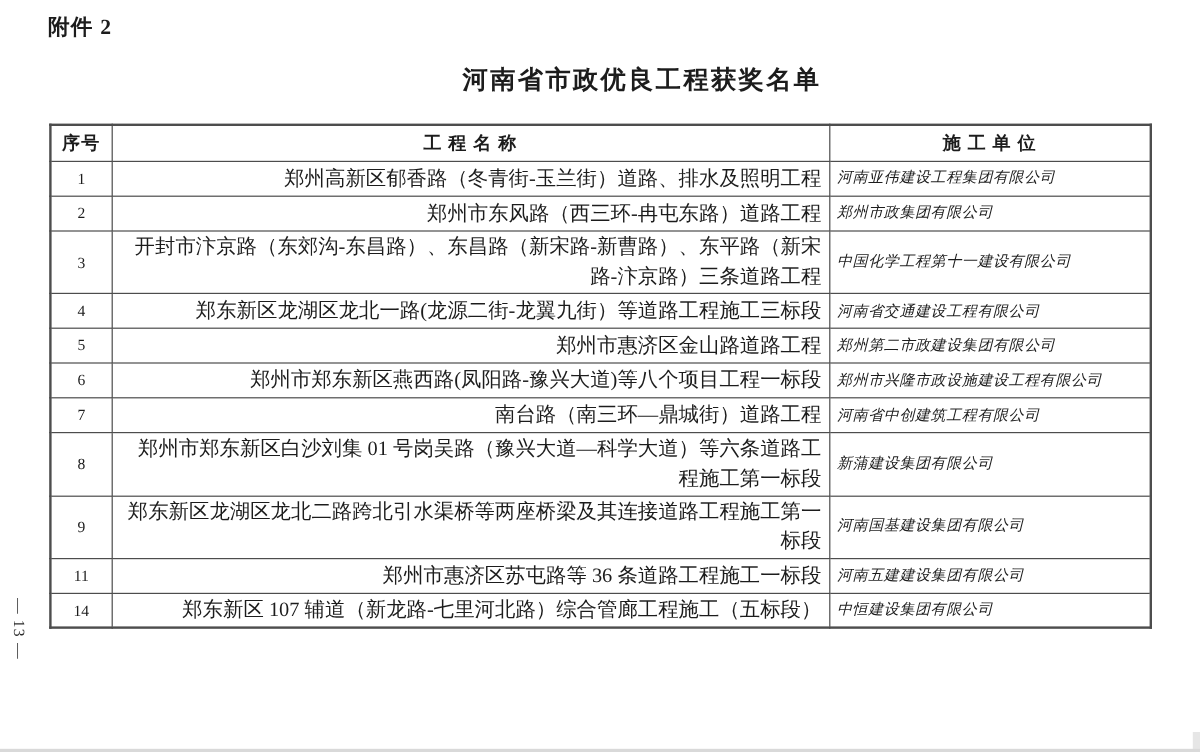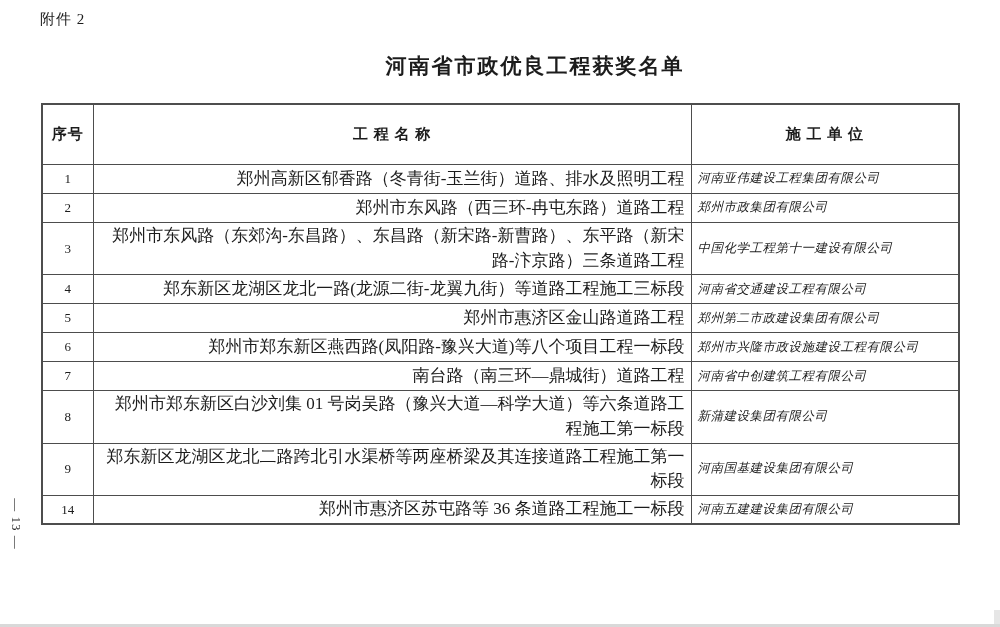--- a/index.html
+++ b/index.html
@@ -24,22 +24,22 @@
   .page-edge-right {
     position: absolute;
     top: 610px; right: 0; bottom: 0;
     width: 6px;
     background: #e6e6e6;
   }
   .attachment-label {
     position: absolute;
     left: 40px;
     top: 10px;
-    font-size: 15px;
-    font-weight: normal;
+    font-size: 18px;
+    font-weight: bold;
     letter-spacing: 1px;
   }
   .doc-title {
     position: absolute;
     left: 0;
     top: 52px;
     width: 100%;
     text-align: center;
     font-size: 21px;
     font-weight: bold;
@@ -75,21 +75,21 @@
     vertical-align: middle;
     overflow: hidden;
   }
   .award-table { border: 2px solid #4d4d4d; }
   .award-table thead th {
     height: 29px;
     font-size: 15px;
     font-weight: bold;
     text-align: center;
     letter-spacing: 1px;
-    padding: 15px 2px;
+    padding: 0 2px;
     margin-left: 37px;
   }
   .award-table tbody tr { height: 29px; }
   .award-table td.cell-no {
     text-align: center;
     font-size: 13px;
     font-family: "Liberation Serif", "DejaVu Serif", serif;
   }
   .award-table td.cell-project {
     font-size: 17px;
@@ -135,21 +135,21 @@
   </tr>
 
   <tr>
     <td class="cell-no">2</td>
     <td class="cell-project">郑州市东风路（西三环-冉屯东路）道路工程</td>
     <td class="cell-company">郑州市政集团有限公司</td>
   </tr>
 
   <tr>
     <td class="cell-no">3</td>
-    <td class="cell-project">郑州市东风路（东郊沟-东昌路）、东昌路（新宋路-新曹路）、东平路（新宋路-汴京路）三条道路工程</td>
+    <td class="cell-project">开封市汴京路（东郊沟-东昌路）、东昌路（新宋路-新曹路）、东平路（新宋路-汴京路）三条道路工程</td>
     <td class="cell-company">中国化学工程第十一建设有限公司</td>
   </tr>
 
   <tr>
     <td class="cell-no">4</td>
     <td class="cell-project">郑东新区龙湖区龙北一路(龙源二街-龙翼九街）等道路工程施工三标段</td>
     <td class="cell-company">河南省交通建设工程有限公司</td>
   </tr>
 
   <tr>
@@ -177,25 +177,30 @@
   </tr>
 
   <tr>
     <td class="cell-no">9</td>
     <td class="cell-project">郑东新区龙湖区龙北二路跨北引水渠桥等两座桥梁及其连接道路工程施工第一标段</td>
     <td class="cell-company">河南国基建设集团有限公司</td>
   </tr>
 
 
   <tr>
-    <td class="cell-no">14</td>
+    <td class="cell-no">11</td>
     <td class="cell-project">郑州市惠济区苏屯路等 36 条道路工程施工一标段</td>
     <td class="cell-company">河南五建建设集团有限公司</td>
   </tr>
 
 
 
+  <tr>
+    <td class="cell-no">14</td>
+    <td class="cell-project">郑东新区 107 辅道（新龙路-七里河北路）综合管廊工程施工（五标段）</td>
+    <td class="cell-company">中恒建设集团有限公司</td>
+  </tr>
 
 </tbody>
 </table>
 
 <div class="page-edge-right"></div>
 <div class="page-edge-bottom"></div>
 
 </body></html>

